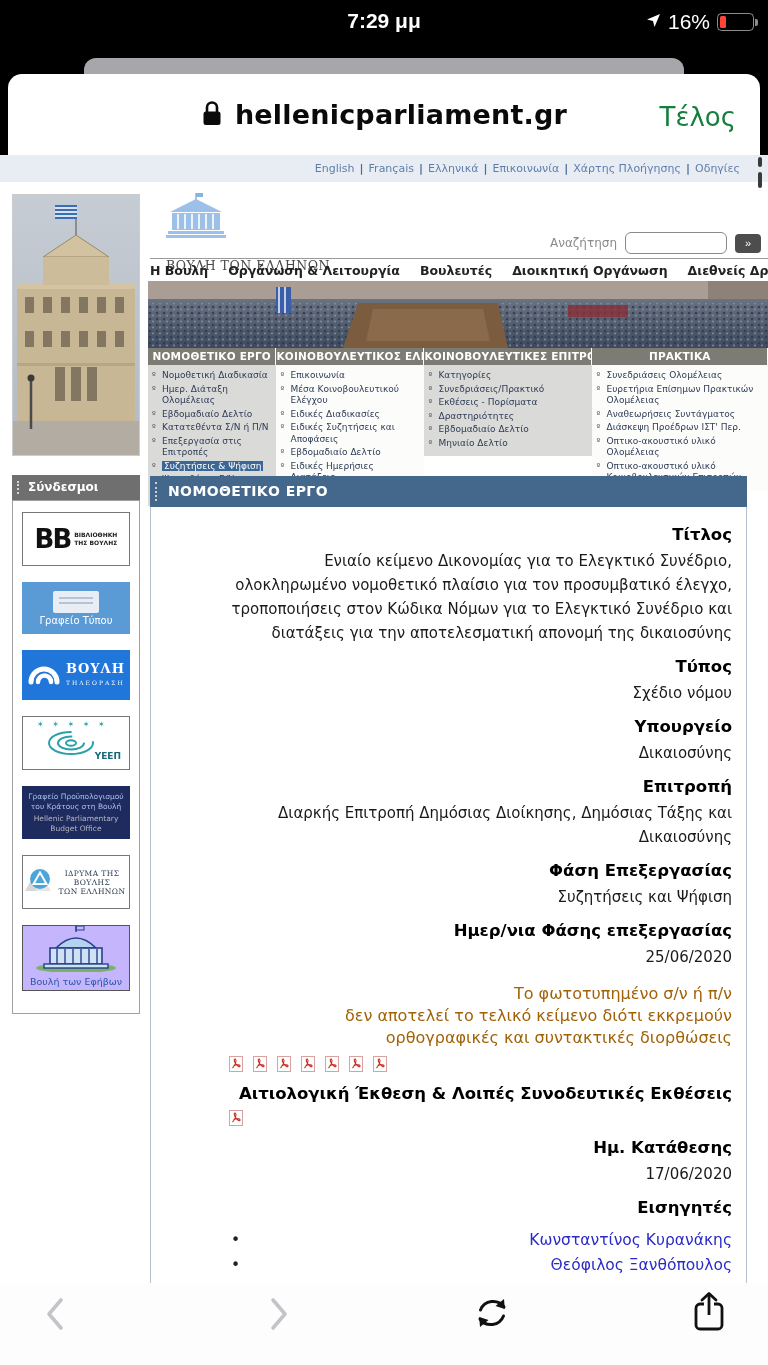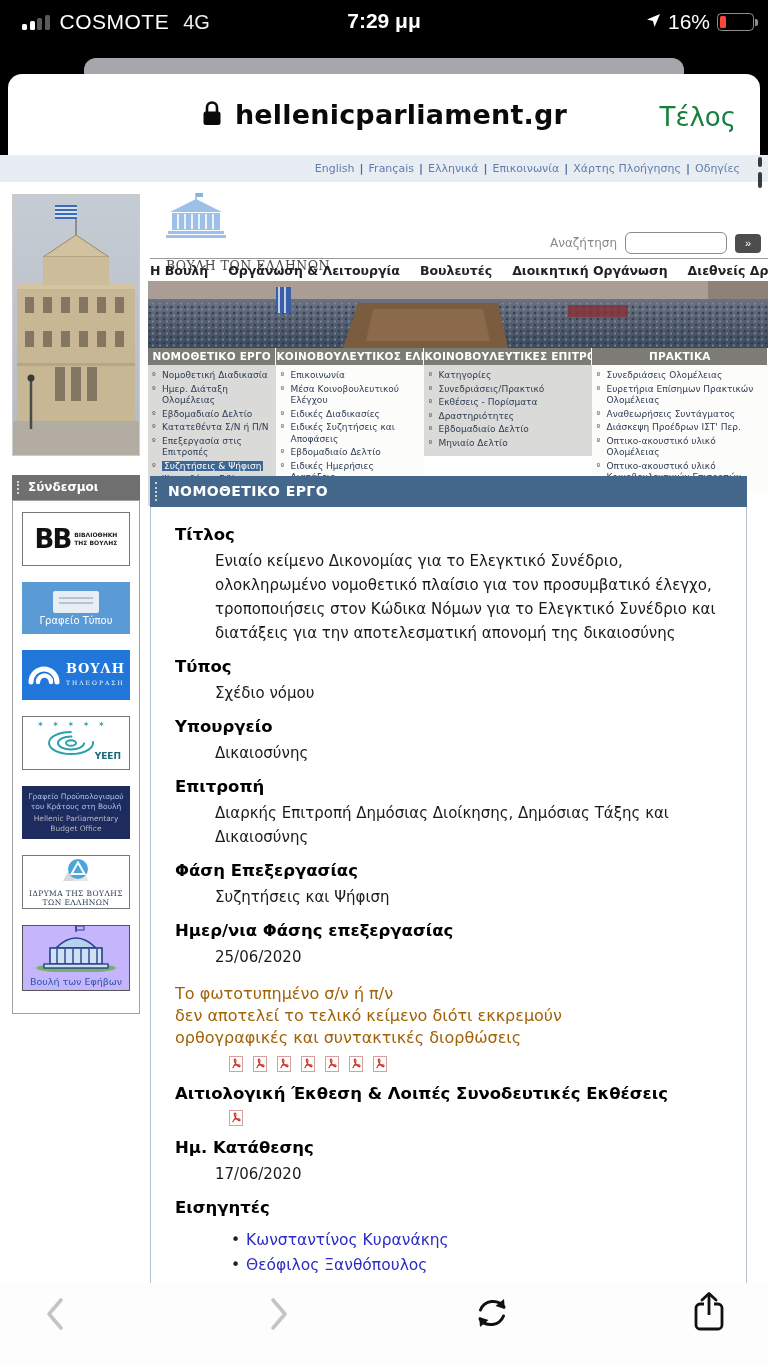--- a/index.html
+++ b/index.html
@@ -97,32 +97,32 @@
   .tv-txt { color:#fff; font-family:"DejaVu Serif","Liberation Serif",serif; line-height:11px; }
   .tv-line1 { font-size:13px; font-weight:bold; letter-spacing:1px; }
   .tv-line2 { font-size:6px; letter-spacing:2px; }
   .tile-yeep { height:54px; background:#fff; }
   .yeep-stars { position:absolute; top:3px; left:14px; right:6px; font-size:8px; color:#2aa0a8;
     letter-spacing:3px; }
   .yeep-label { position:absolute; right:8px; bottom:8px; font-size:9px; font-weight:bold; color:#176a7a; }
   .tile-budget { height:53px; background:#1d2b5f; border-color:#1d2b5f; flex-direction:column; }
   .budget-l12 { color:#a8c0ea; font-size:7.5px; line-height:9.5px; text-align:center; }
   .budget-l34 { color:#b5b5bd; font-size:7.5px; line-height:9.5px; text-align:center; margin-top:3px; }
-  .tile-found { height:54px; background:#fff; flex-direction:column; gap:2px; }
+  .tile-found { height:54px; background:#fff; flex-direction:row; gap:2px; }
   .found-txt { font-family:"DejaVu Serif","Liberation Serif",serif; font-size:7.5px; color:#33415a;
     line-height:9px; text-align:center; letter-spacing:.4px; }
   .tile-youth { height:66px; background:#c4b5fd; border-color:#555; flex-direction:column;
     justify-content:flex-end; }
   .youth-label { font-size:9.5px; color:#2a55aa; margin-bottom:3px; }
   
   .content { position:absolute; left:150px; top:476px; width:597px; height:807px; overflow:hidden; }
   .content-header { height:31px; background:#44688c; color:#fff; font-size:14px; font-weight:bold;
     letter-spacing:.4px; line-height:31px; padding-left:18px; position:relative; }
   .content-body { background:#fff; border-left:1px solid #b5c2cd; border-right:1px solid #b5c2cd;
-    min-height:776px; padding:6px 14px 16px 24px; }
+    min-height:776px; padding:6px 14px 16px 24px;text-align:right; }
   .f-label { font-size:16.5px; font-weight:bold; color:#000; margin-top:12px; }
   .f-value { font-size:15px; color:#1a1a1a; margin:5px 0 0 40px; line-height:24px; }
   .note-line { font-size:16px; font-weight:normal; color:#a16207; line-height:22px; }
   .note-block { margin-top:14px; }
   .pdf-row { margin:7px 0 2px 54px; display:flex; gap:10px; align-items:center; }
   .pdf-ic { display:inline-block; width:14px; height:16px; }
   .link-list { list-style:none; margin:14px 0 4px 56px; }
   .link-list li { position:relative; padding-left:15px; margin-bottom:7px;
     font-size:15.5px; line-height:18px; }
   .link-list li::before { content:"•"; position:absolute; left:0; top:0; color:#222; }
@@ -133,30 +133,20 @@
   .scroll-ind { position:absolute; right:6px; top:157px; width:4px; }
   .scroll-ind i { display:block; width:4px; background:#3a3a3a; border-radius:2px; margin-bottom:5px; }
   .scroll-ind i:nth-child(1){height:10px;} .scroll-ind i:nth-child(2){height:16px;}
 </style>
 </head>
 <body>
 
 <div id="phone">
 
   <div class="status-bar">
-    <div class="sb-left">
-      <span class="signal">
-          <i></i>
-          <i></i>
-          <i></i>
-          <i></i>
-        </span>
-      <span class="sb-carrier">COSMOTE</span>
-      <span class="sb-net">4G</span>
-    </div>
     <div class="sb-time">7:29 μμ</div>
     <div class="sb-right">
       <span><svg width="15" height="15" viewBox="0 0 15 15">
             <path d="M14 1 L1 6.5 L7 8 L8.5 14 Z" fill="#fff"></path>
           </svg></span>
       <span class="sb-batt-pct">16%</span>
       <span class="battery">
           <span class="fill"></span>
           <span class="nub"></span>
         </span>

